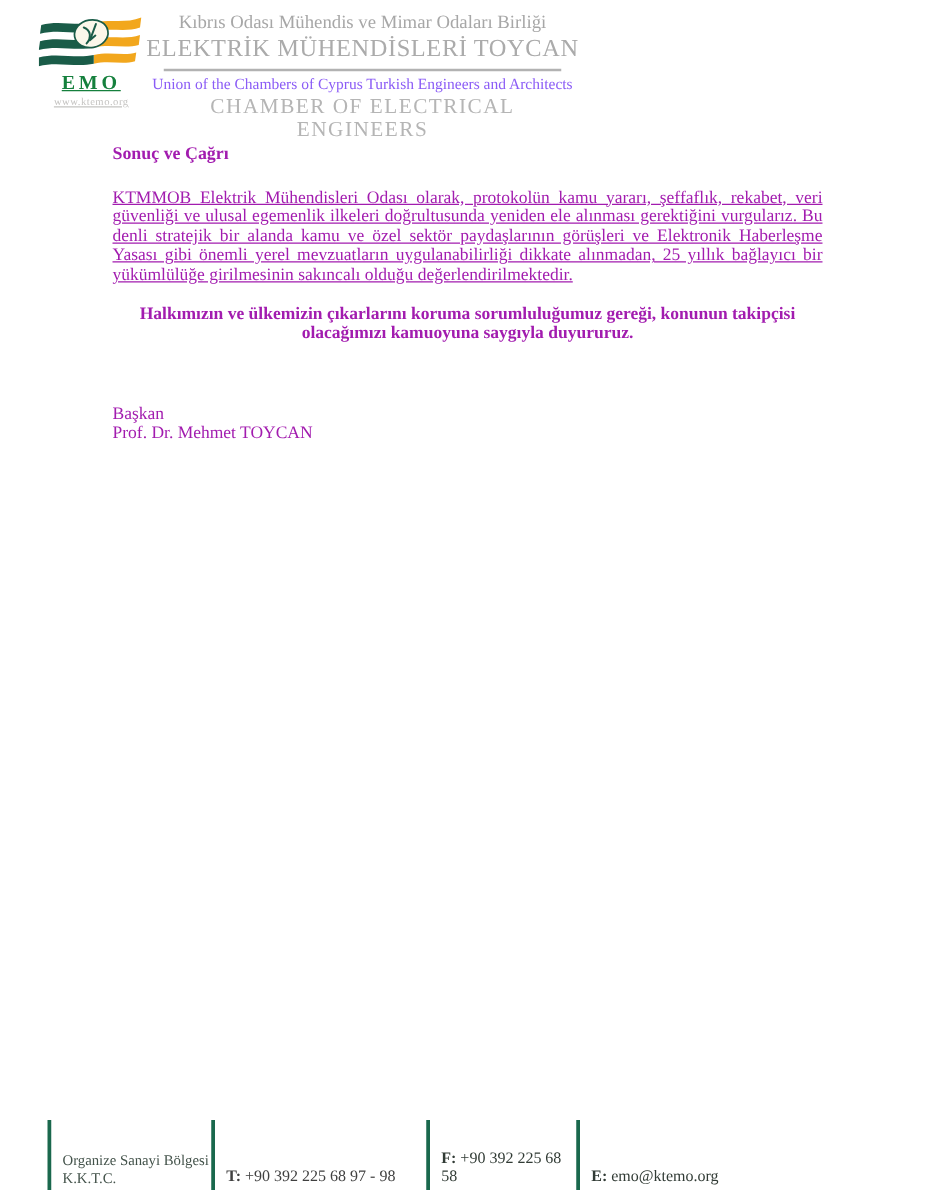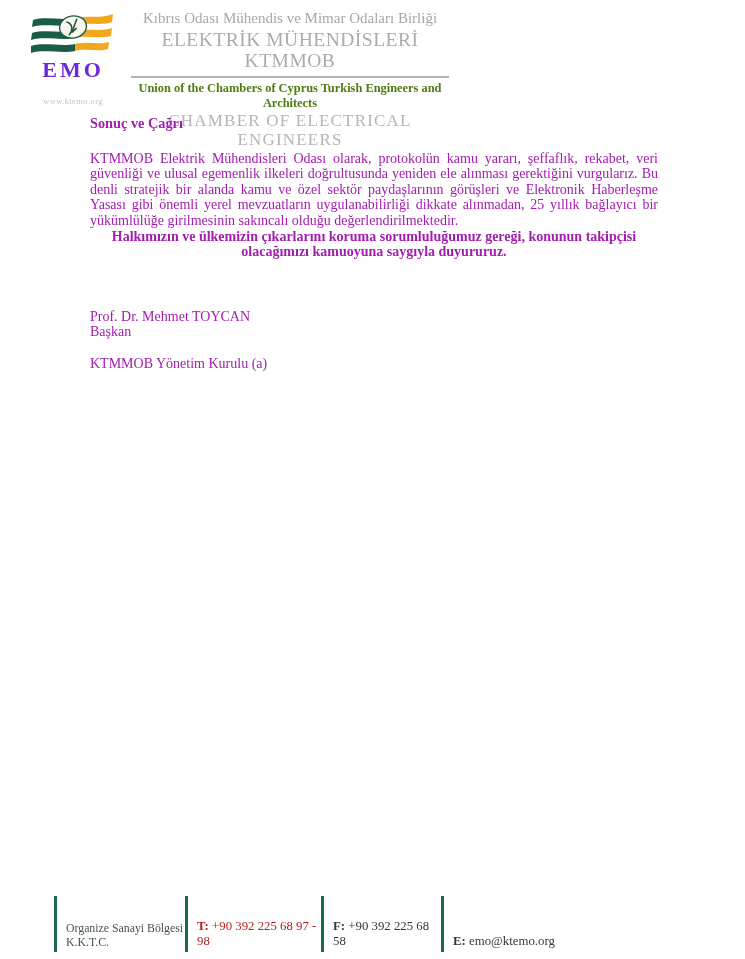--- a/index.html
+++ b/index.html
@@ -8,51 +8,51 @@
     width:745px; height:959px; position:relative; overflow:hidden;
     font-family:"Liberation Serif", serif;
   }
 
   
   .letterhead { position:absolute; top:0; left:0; width:745px; height:100px; }
 
   .logo { position:absolute; left:28px; top:12px; width:90px; text-align:center; }
   .logo svg { display:block; margin:0 auto; }
   .logo-acronym {
-    font-size:22px; letter-spacing:3px; color:#6d28d9; font-weight:600;
-    line-height:1; margin-top:1px;
+    font-size:16px; letter-spacing:3px; color:#15803d; font-weight:600;
+    line-height:1; margin-top:1px;text-decoration:underline;
   }
-  .logo-site { font-size:8.5px; color:#c4c3c1; letter-spacing:0.4px; margin-top:15px; }
+  .logo-site { font-size:8.5px; color:#c4c3c1; letter-spacing:0.4px; margin-top:1px;text-decoration:underline; }
 
   .org-block { position:absolute; left:116px; top:10px; width:348px; text-align:center; }
   .org-tr1 { font-size:15px; color:#a7a7a7; line-height:1.1; }
   .org-tr2 { font-size:19.5px; color:#ababab; letter-spacing:0.5px; line-height:1.1; margin-top:2px; }
   .org-divider { height:2px; background:#b2b2b2; width:318px; margin:5px auto 3px auto; }
-  .org-en1 { font-size:12.4px; color:#4d7c0f; line-height:1.15;font-weight:bold; }
+  .org-en1 { font-size:12.4px; color:#8b5cf6; line-height:1.15; }
   .org-en2 { font-size:17px; color:#b5b5b5; letter-spacing:1.2px; line-height:1.1; margin-top:2px; }
 
   
   .content {
     position:absolute; left:90px; top:116px; width:568px;
     color:#a21caf; font-size:14px; line-height:15.6px;
   }
   .doc-heading { font-size:14.3px; font-weight:bold; margin-bottom:19px; }
-  .para-justified { text-align:justify; margin-bottom:0; }
+  .para-justified { text-align:justify; margin-bottom:15px;text-decoration:underline; }
   .para-left { text-align:center;font-weight:bold; }
   .signature { margin-top:49px; }
   .sig-board { margin-top:16px; }
 
   
-  .page-footer { position:absolute; left:54px; top:896px; height:56px; display:flex;font-family:Liberation Serif, serif; }
+  .page-footer { position:absolute; left:38px; top:896px; height:56px; display:flex;font-family:Liberation Serif, serif; }
   .fcell {
     border-left:3px solid #1a684d; padding-left:9px; padding-bottom:3px;
     display:flex; flex-direction:column; justify-content:flex-end;
   }
   .fcell-address { width:131px; font-size:11.8px; line-height:14.2px; color:#44534b; }
-  .fcell-phone   { width:136px; font-size:12.8px; color:#b91c1c; }
+  .fcell-phone   { width:172px; font-size:12.8px; color:#404040; }
   .fcell-fax     { width:120px; font-size:12.8px; color:#313b35; }
   .fcell-email   { width:165px; font-size:12.8px; color:#313b35; }
   .flabel { font-weight:bold; }
   .fcell-address span { display:block; }
 </style>
 </head>
 <body>
 
 <div class="letterhead">
 
@@ -72,37 +72,36 @@
         <path d="M37 9 C42 12 42 18 37 22" fill="none" stroke="#1a5c48" stroke-width="1.6" stroke-linecap="round"></path>
         <path d="M47 8 L40 20 L45 17" fill="none" stroke="#1a5c48" stroke-width="1.6" stroke-linecap="round" stroke-linejoin="round"></path>
       </g>
     </svg>
     <div class="logo-acronym">EMO</div>
     <div class="logo-site">www.ktemo.org</div>
   </div>
 
   <div class="org-block">
     <div class="org-tr1">Kıbrıs Odası Mühendis ve Mimar Odaları Birliği</div>
-    <div class="org-tr2">ELEKTRİK MÜHENDİSLERİ KTMMOB</div>
+    <div class="org-tr2">ELEKTRİK MÜHENDİSLERİ TOYCAN</div>
     <div class="org-divider"></div>
     <div class="org-en1">Union of the Chambers of Cyprus Turkish Engineers and Architects</div>
     <div class="org-en2">CHAMBER OF ELECTRICAL ENGINEERS</div>
   </div>
 
 </div>
 
 <div class="content">
   <div class="doc-heading">Sonuç ve Çağrı</div>
   <p class="para-justified">KTMMOB Elektrik Mühendisleri Odası olarak, protokolün kamu yararı, şeffaflık, rekabet, veri güvenliği ve ulusal egemenlik ilkeleri doğrultusunda yeniden ele alınması gerektiğini vurgularız. Bu denli stratejik bir alanda kamu ve özel sektör paydaşlarının görüşleri ve Elektronik Haberleşme Yasası gibi önemli yerel mevzuatların uygulanabilirliği dikkate alınmadan, 25 yıllık bağlayıcı bir yükümlülüğe girilmesinin sakıncalı olduğu değerlendirilmektedir.</p>
   <p class="para-left">Halkımızın ve ülkemizin çıkarlarını koruma sorumluluğumuz gereği, konunun takipçisi olacağımızı kamuoyuna saygıyla duyururuz.</p>
 
   <div class="signature">
+    <div>Başkan</div>
     <div>Prof. Dr. Mehmet TOYCAN</div>
-    <div>Başkan</div>
-    <div class="sig-board">KTMMOB Yönetim Kurulu (a)</div>
   </div>
 </div>
 
 <div class="page-footer">
   <div class="fcell fcell-address">
     <span>Organize Sanayi Bölgesi</span>
     <span>K.K.T.C.</span>
   </div>
   <div class="fcell fcell-phone">
     <div>

